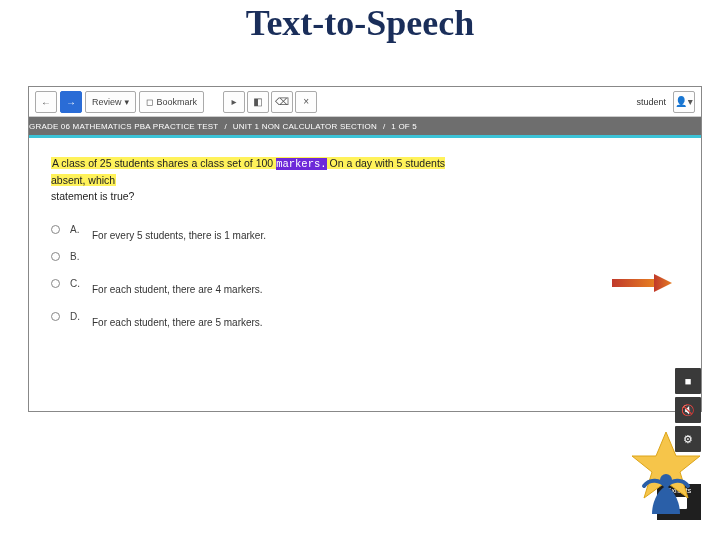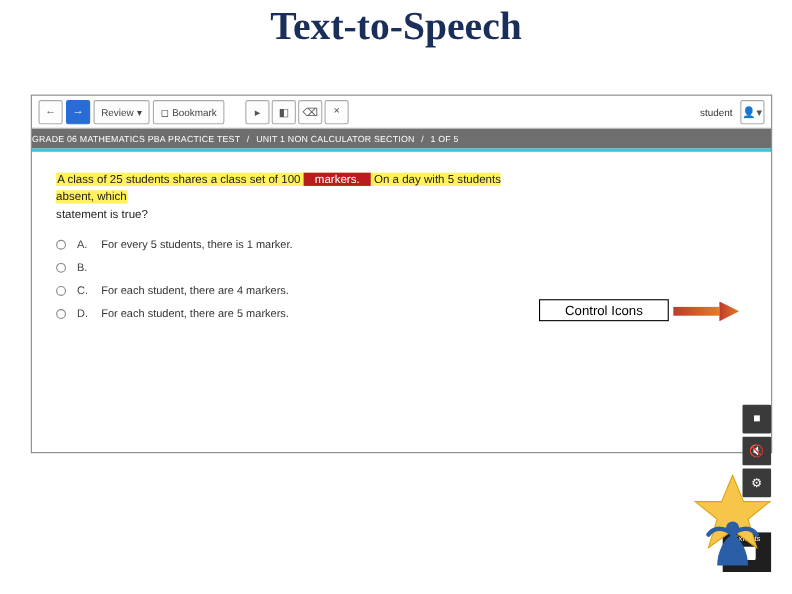--- a/index.html
+++ b/index.html
@@ -13,26 +13,26 @@
   .tb-next { background: #2a6cd6; color: #fff; border-color: #2a6cd6; }
   .tb-review { width: auto; padding: 0 6px; font-size: 9px; color: #444; display: flex; align-items: center; gap: 3px;}
   .tb-bookmark { width: auto; padding: 0 6px; font-size: 9px; color: #444; display: flex; align-items: center; gap: 3px; margin-right: 8px; }
   .tb-spacer { flex: 1; }
   .user-label { font-size: 9px; color: #333; margin-right: 4px; }
   .breadcrumb { height: 18px; background: #6e6e6e; color: #fff; font-size: 8px; display: flex; align-items: center; padding: 0 0; letter-spacing: 0.2px; }
   .crumb-sep { color: #fff; margin: 0 6px; }
   .content { padding: 18px 18px 10px 22px; position: relative; }
   .question-stem { font-size: 10.5px; color: #222; line-height: 1.5; max-width: 420px; }
   .hl { background: #fff25a; padding: 0 1px; }
-  .sel { background: #b91c1c; color: #fff; padding: 0 10px; }
+  .sel { background: #6d28d9; color: #fff; padding: 0 0; font-family: Liberation Mono, monospace; }
   .options { margin-top: 14px; margin-left: 0; }
   .opt { display: flex; align-items: center; gap: 10px; margin: 5px 0 10px 0; font-size: 10px; color: #333; }
   .opt .radio { width: 9px; height: 9px; border: 1px solid #888; border-radius: 50%; flex-shrink: 0; }
   .opt .letter { width: 12px; font-weight: normal; color: #444; font-size: 10px; }
-  .opt .text { font-size: 10px; }
+  .opt .text { font-size: 10px; margin-top: 12px; }
   .control-label { position: absolute; left: 490px; top: 272px; width: 118px; height: 20px; border: 1px solid #000; background: #fff; display: flex; align-items: center; justify-content: center; font-size: 12px; }
   .arrow { position: absolute; left: 612px; top: 274px; }
   .side-panel { position: absolute; right: 0; top: 230px; width: 26px; }
   .side-btn { width: 26px; height: 26px; background: #3a3a3a; color: #fff; margin-bottom: 3px; display: flex; align-items: center; justify-content: center; font-size: 11px; border-radius: 1px; }
   .exhibits { position: absolute; right: 0; top: 346px; width: 44px; height: 36px; background: #1f1f1f; color: #fff; font-size: 7px; text-align: center; padding-top: 3px; }
   .exhibits .folder { width: 16px; height: 12px; background: #fff; margin: 3px auto 0; border-radius: 1px; }
   .star-person { position: absolute; right: 18px; bottom: 24px; width: 72px; height: 86px; }
   .aqua-divider { height: 3px; background: #3cc3d7; margin: 0; }
   .tb-cluster { display: flex; gap: 2px; margin-left: 8px; }
 </style>
@@ -128,21 +128,20 @@
           </div>
     </div>
 
     <div class="exhibits">
       <div>Exhibits</div>
       <div class="folder"></div>
     </div>
   </div>
 </div>
 
-<div class="control-label">Control Icons</div>
 
 <svg class="arrow" width="60" height="18">
   <defs>
     <linearGradient id="ag" x1="0" y1="0" x2="1" y2="0">
       <stop offset="0%" stop-color="#c0392b"></stop>
       <stop offset="100%" stop-color="#e67e22"></stop>
     </linearGradient>
   </defs>
   <rect x="0" y="5" width="42" height="8" fill="url(#ag)"></rect>
   <polygon points="42,0 60,9 42,18" fill="url(#ag)"></polygon>

